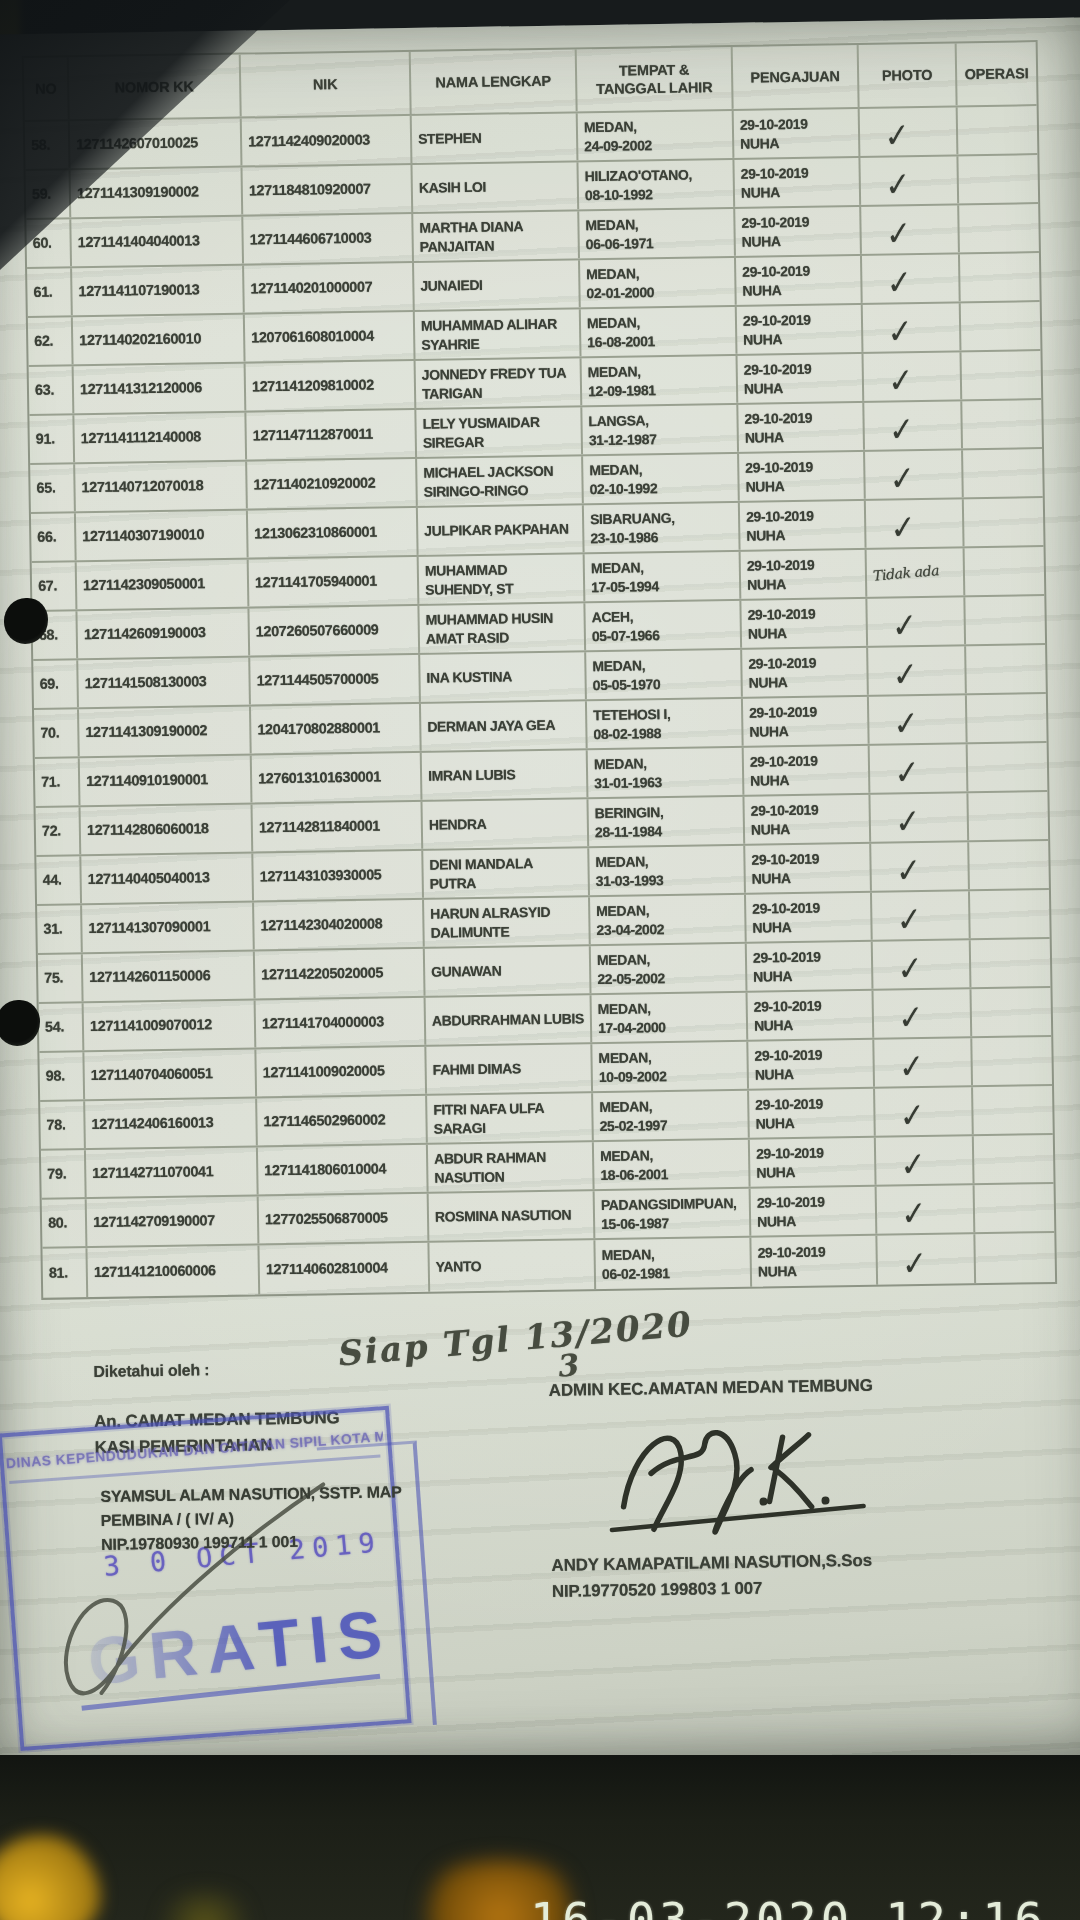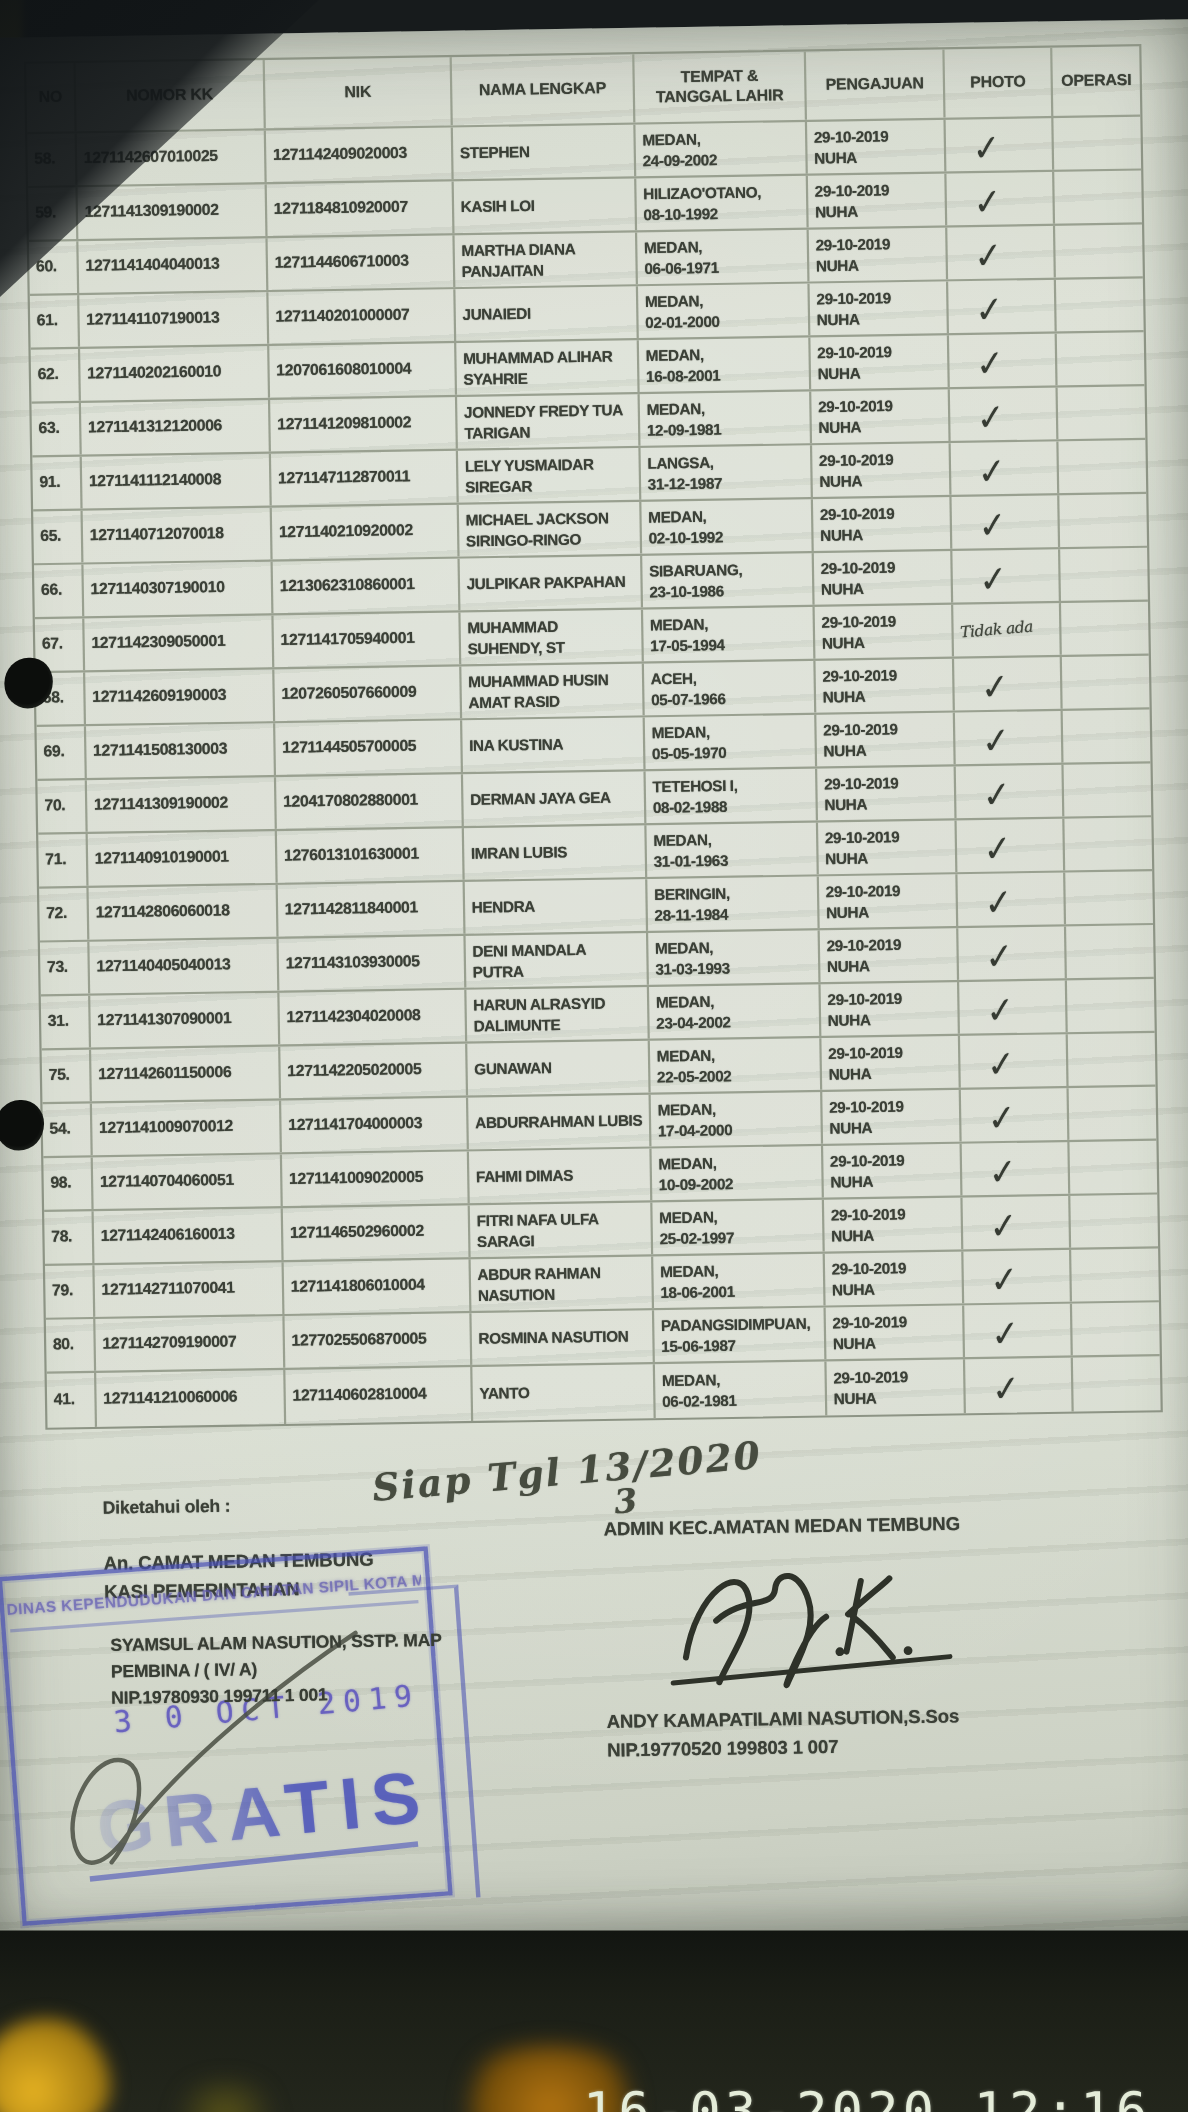--- a/index.html
+++ b/index.html
@@ -550,21 +550,21 @@
           </div>
           <div class="td">
             <span class="check-mark">✓</span>
           </div>
           <div class="td ">
             <div></div>
           </div>
         </div>
         <div class="tr data-row">
           <div class="td num">
-            <div>73.</div>
+            <div>44.</div>
           </div>
           <div class="td num">
             <div>1271140405040013</div>
           </div>
           <div class="td num">
             <div>1271143103930005</div>
           </div>
           <div class="td ">
             <div>DENI MANDALA PUTRA</div>
           </div>
@@ -774,21 +774,21 @@
           </div>
           <div class="td">
             <span class="check-mark">✓</span>
           </div>
           <div class="td ">
             <div></div>
           </div>
         </div>
         <div class="tr data-row">
           <div class="td num">
-            <div>41.</div>
+            <div>81.</div>
           </div>
           <div class="td num">
             <div>1271141210060006</div>
           </div>
           <div class="td num">
             <div>1271140602810004</div>
           </div>
           <div class="td ">
             <div>YANTO</div>
           </div>

